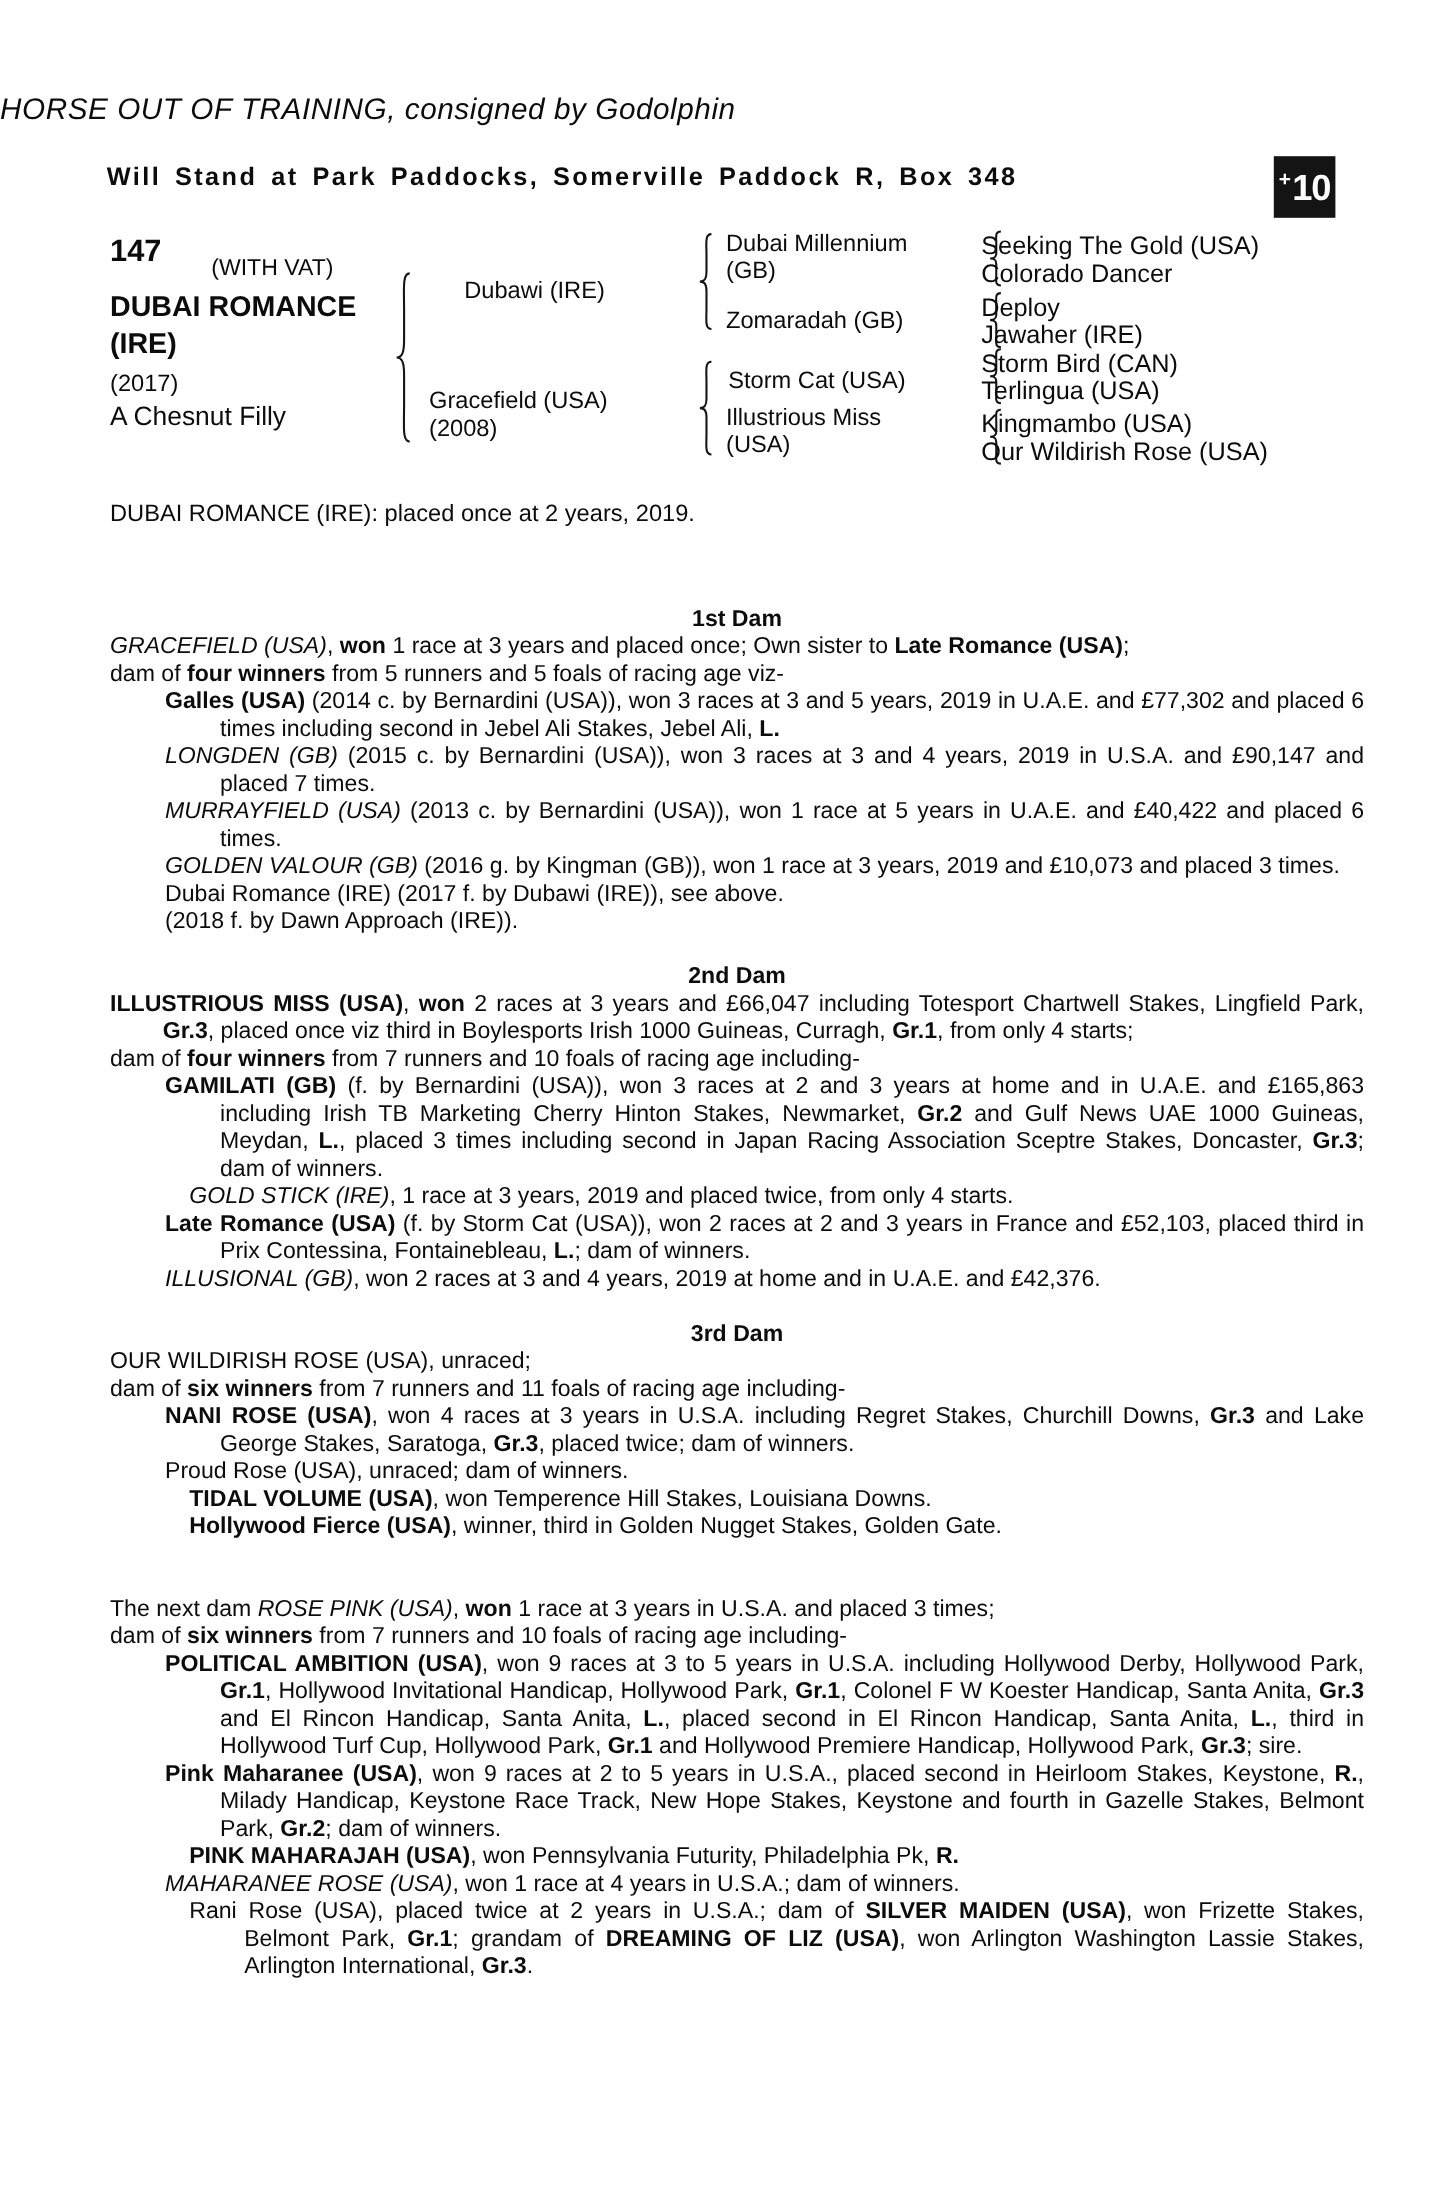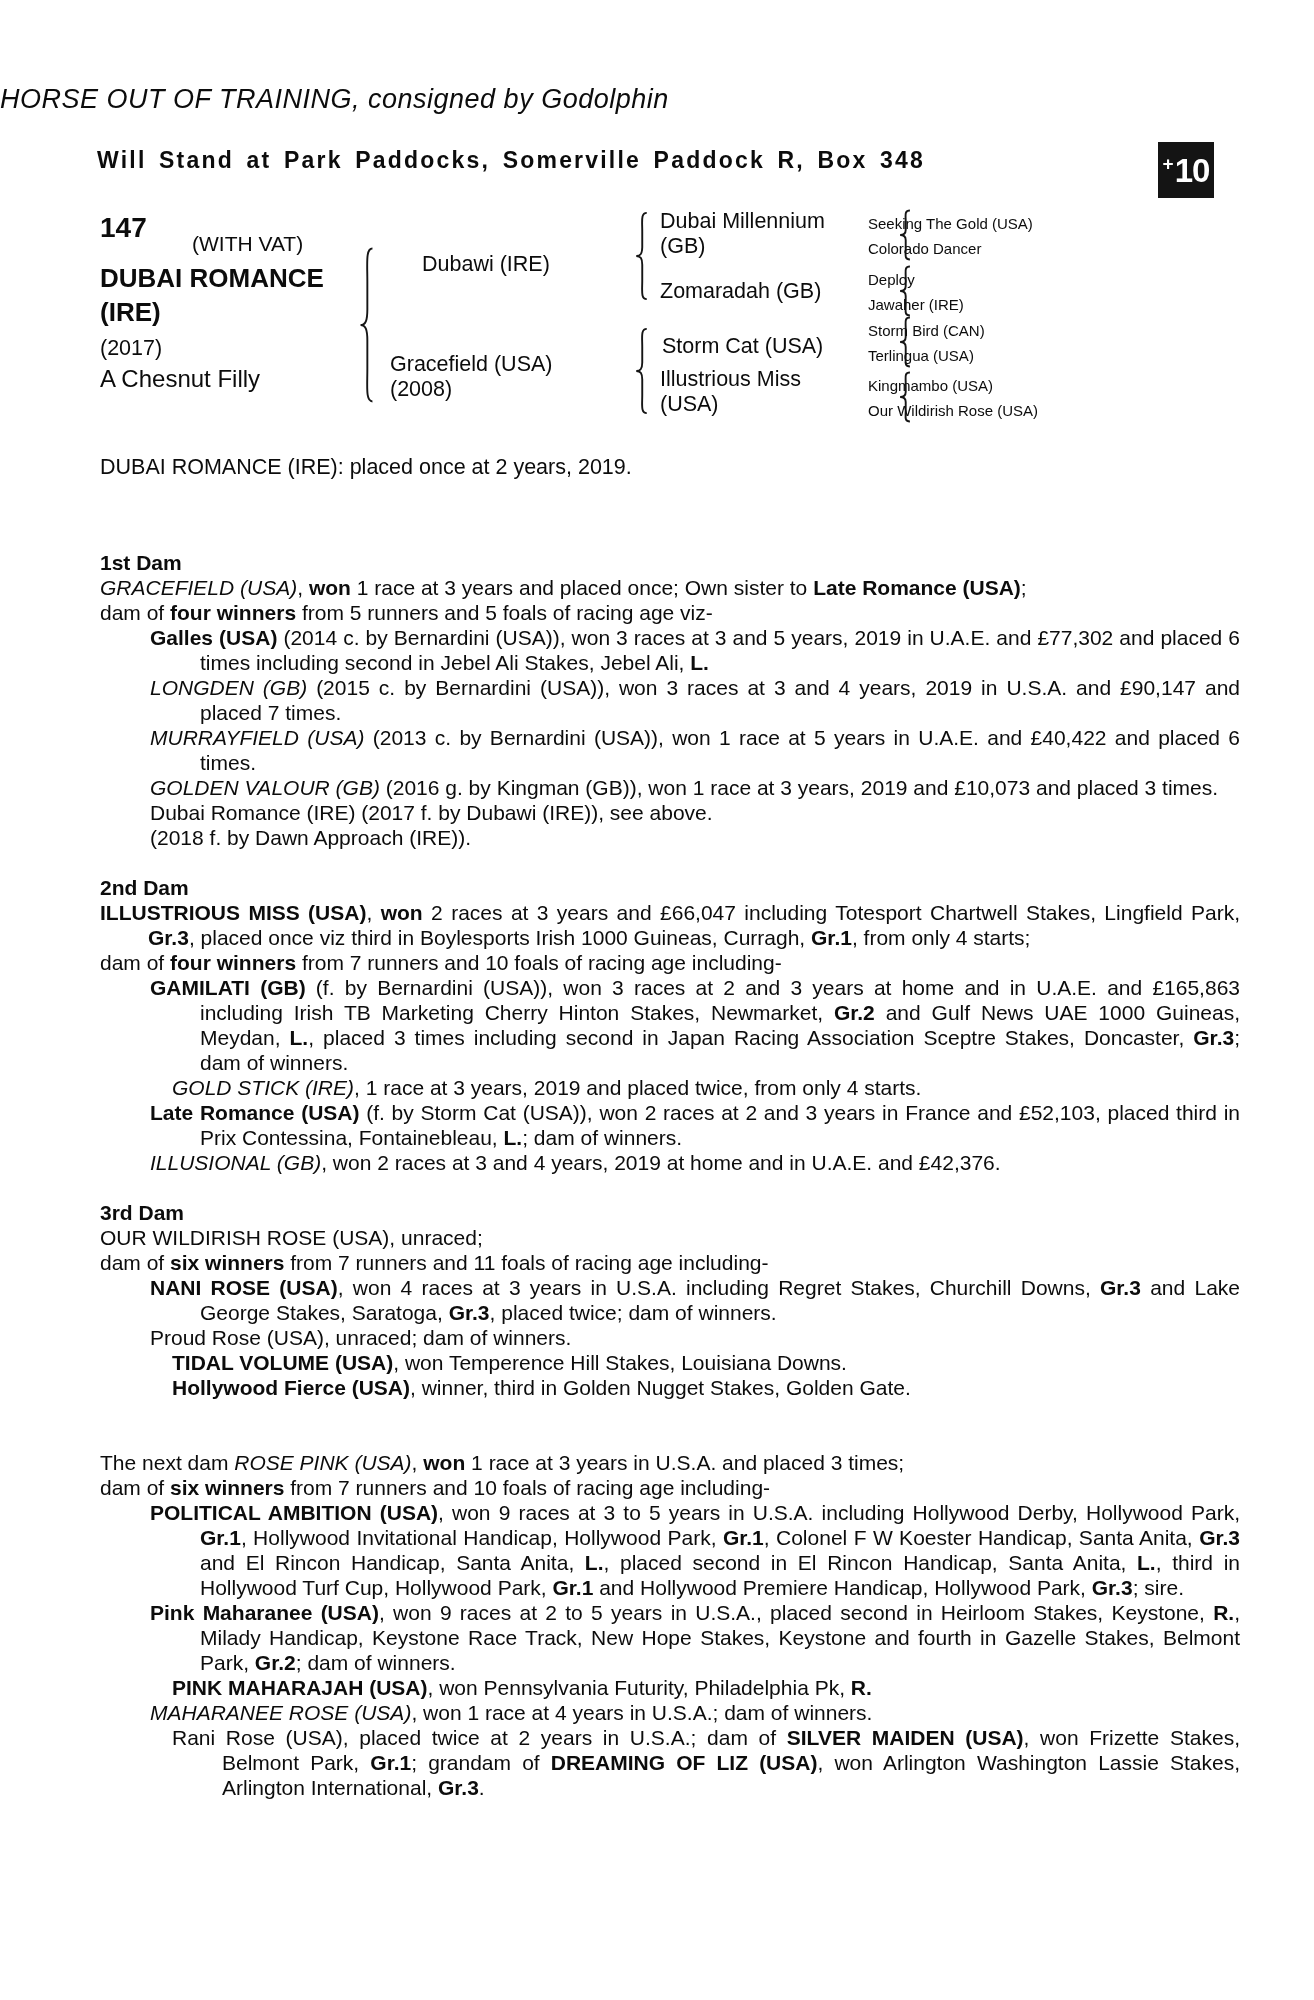--- a/index.html
+++ b/index.html
@@ -39,35 +39,35 @@
   .lot-name2{top:298px;left:100px;font-size:26px;font-weight:bold;line-height:1.1;}
   .lot-year{top:336px;left:100px;font-size:21.5px;}
   .lot-desc{top:365px;left:100px;font-size:24px;}
   .ped{font-size:21.5px;line-height:25px;}
   .ped-sire{top:252px;left:390px;margin-left:32px;}
   .ped-dam{top:352px;left:390px;width:210px;}
   .ped-ss{top:209px;left:660px;width:200px;}
   .ped-sd{top:279px;left:660px;}
   .ped-ds{top:334px;left:662px;}
   .ped-dd{top:367px;left:660px;width:170px;}
-  .gen3-pair{left:868px;width:340px;white-space:nowrap;line-height:25px;font-size:15px;}
+  .gen3-pair{left:892px;width:340px;white-space:nowrap;line-height:25px;font-size:23px;}
   .pair1{top:211px;} .pair2{top:267px;} .pair3{top:318px;} .pair4{top:373px;}
   svg.brace{position:absolute;overflow:visible;}
   .rec-line{top:455px;left:100px;font-size:21.5px;}
   .rec-row{top:502px;left:100px;width:700px;height:26px;font-size:21.5px;}
   .rec-row span{position:absolute;top:0;white-space:nowrap;}
   .rec-surface{left:0;}
   .rec-runs{left:197px;}
   .rec-pl{left:366px;}
   .rec-earn{left:443px;}
   .flow{
     top:550px;left:100px;width:1140px;
     font-size:21px;line-height:25px;
   }
-  .dam-heading{font-weight:bold;}
+  .dam-heading{font-weight:bold;text-align:center;}
   .para{text-align:justify;}
   .para .b{font-weight:bold;}
   .para .i{font-style:italic;}
   .ind0{padding-left:48px;text-indent:-48px;}
   .ind1{margin-left:50px;padding-left:50px;text-indent:-50px;}
   .ind2{margin-left:72px;padding-left:50px;text-indent:-50px;}
   .dam-section + .dam-section{margin-top:25px;}
   .dam-section:last-child{margin-top:50px;}
 </style>
 </head>

